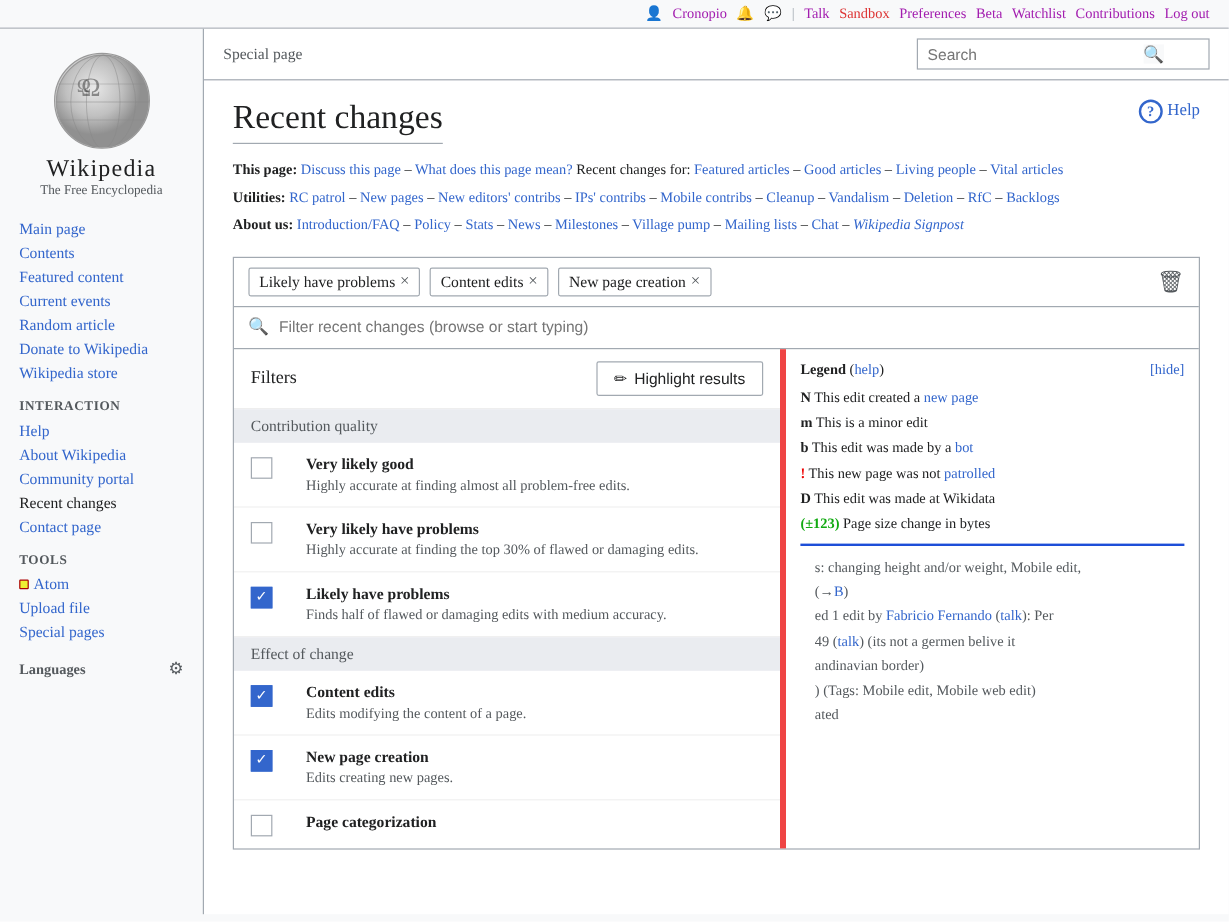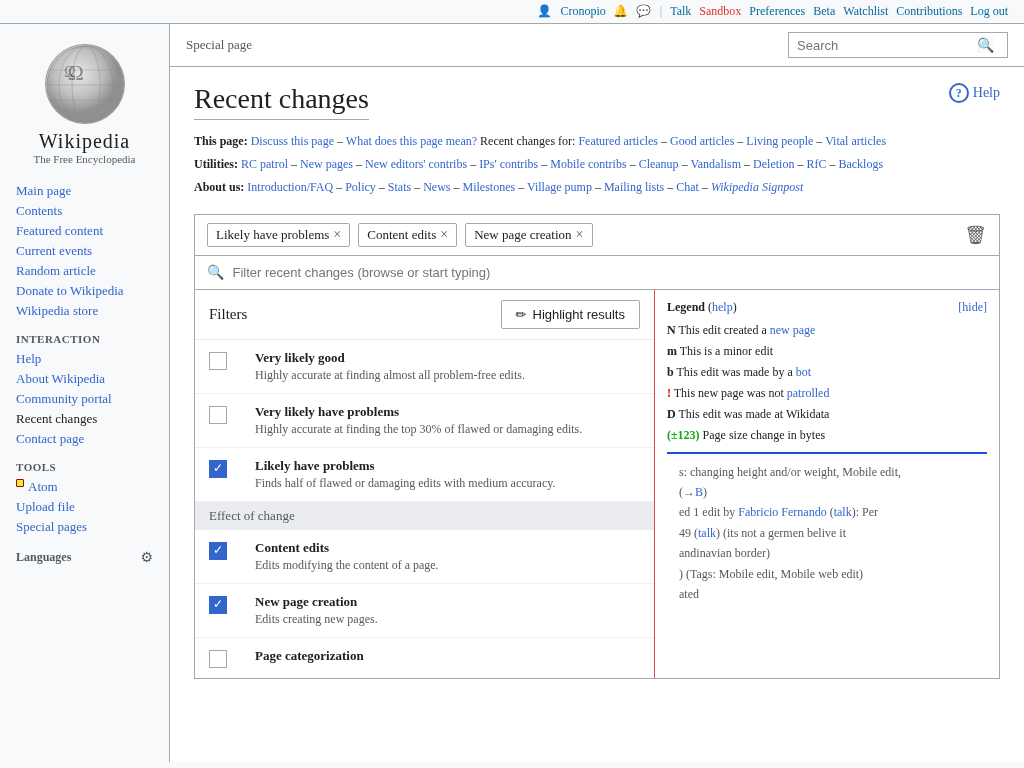--- a/index.html
+++ b/index.html
@@ -12,21 +12,21 @@
       border-bottom: 1px solid #a2a9b1;
       padding: 4px 16px;
       display: flex;
       justify-content: flex-end;
       align-items: center;
       gap: 10px;
       font-size: 12px;
       color: #54595d;
     }
     #topbar .user-links { display: flex; align-items: center; gap: 8px; }
-    #topbar .user-links a { color: #0369a1; }
+    #topbar .user-links a { color: #a21caf; }
     #topbar .user-links a.sandbox { color: #d33; }
     #topbar .separator { color: #a2a9b1; }
 
     
     #page-wrapper { display: flex; min-height: calc(100vh - 30px); }
 
     
     #sidebar {
       width: 170px;
       min-width: 170px;
@@ -52,31 +52,31 @@
       color: #333;
       opacity: 0.5;
     }
     .logo-title { font-family: 'Linux Libertine', Georgia, serif; font-size: 20px; font-weight: normal; letter-spacing: 1px; }
     .logo-subtitle { font-size: 11px; color: #54595d; }
     .sidebar-section { margin-bottom: 8px; }
     .sidebar-section-title { padding: 4px 16px; font-size: 11px; font-weight: bold; color: #54595d; text-transform: uppercase; letter-spacing: 0.5px; }
     .sidebar-item { padding: 2px 16px; }
     .sidebar-item a { font-size: 13px; color: #3366cc; }
     .sidebar-item a.current { color: #202122; }
-    .sidebar-item.has-icon { display: flex; gap: 4px; }
+    .sidebar-item.has-icon { display: flex; align-items: center; gap: 4px; }
     .atom-dot { width: 8px; height: 8px; background: #ee3; border: 1px solid #a00; border-radius: 1px; display: inline-block; }
     .lang-section { padding: 4px 16px; display: flex; justify-content: space-between; align-items: center; }
     .lang-label { font-size: 12px; font-weight: bold; color: #54595d; }
     .gear-icon { color: #54595d; cursor: pointer; font-size: 14px; }
 
     
     #main-content { flex: 1; background: #fff; padding: 0; }
     #content-header { border-bottom: 1px solid #a2a9b1; padding: 8px 16px; display: flex; justify-content: space-between; align-items: center; }
     .special-page-label { font-size: 13px; color: #54595d; }
-    .search-box { display: flex; align-items: center; border: 1px solid #a2a9b1; background: #fff; padding: 4px 8px; width: 220px; }
+    .search-box { display: flex; align-items: center; border: 1px solid #a2a9b1; background: #fff; padding: 4px 8px; width: 244px; }
     .search-box input { border: none; outline: none; width: 180px; font-size: 13px; background: transparent; color: #888; }
     .search-btn { background: #f8f9fa; border: none; cursor: pointer; color: #54595d; font-size: 14px; }
 
     #content-body { padding: 16px 24px; }
     .page-title { font-family: 'Linux Libertine', Georgia, serif; font-size: 28px; font-weight: normal; border-bottom: 1px solid #a2a9b1; padding-bottom: 4px; margin-bottom: 12px; }
     .page-title-row { display: flex; justify-content: space-between; align-items: flex-start; }
     .help-btn { display: flex; align-items: center; gap: 4px; color: #3366cc; font-size: 14px; }
     .help-circle { width: 20px; height: 20px; border: 2px solid #3366cc; border-radius: 50%; display: flex; align-items: center; justify-content: center; font-size: 12px; font-weight: bold; color: #3366cc; }
 
     .intro-text { font-size: 14px; margin-bottom: 10px; }
@@ -91,21 +91,21 @@
     .filter-tag .remove { cursor: pointer; color: #54595d; font-size: 14px; line-height: 1; }
     .trash-btn { margin-left: auto; background: none; border: none; cursor: pointer; color: #54595d; font-size: 18px; }
     .search-filter-row { padding: 8px 12px; display: flex; align-items: center; gap: 8px; border-bottom: 1px solid #a2a9b1; }
     .search-filter-row .magnifier { color: #54595d; font-size: 14px; }
     .search-filter-row input { border: none; outline: none; width: 100%; font-size: 13px; color: #888; }
 
     
     .main-panel { display: flex; }
 
     
-    .filters-panel { width: 460px; min-width: 460px; border-right: 1px solid #ef4444; }
+    .filters-panel { width: 460px; min-width: 460px; border-right: 5px solid #ef4444; }
     .filters-header { display: flex; justify-content: space-between; align-items: center; padding: 10px 14px; border-bottom: 1px solid #eee; }
     .filters-title { font-size: 15px; font-weight: normal; color: #202122; }
     .highlight-btn { display: flex; align-items: center; gap: 6px; background: #fff; border: 1px solid #a2a9b1; padding: 6px 14px; font-size: 13px; cursor: pointer; color: #202122; border-radius: 2px; }
     .highlight-btn .pencil { font-size: 13px; }
 
     .filter-section-header { background: #eaecf0; padding: 6px 14px; font-size: 13px; color: #54595d; font-weight: normal; }
 
     .filter-item { display: flex; align-items: flex-start; gap: 28px; padding: 10px 14px; border-bottom: 1px solid #f0f0f0; }
     .filter-item:last-child { border-bottom: none; }
     .checkbox-custom { width: 18px; height: 18px; border: 1px solid #a2a9b1; background: #fff; display: flex; align-items: center; justify-content: center; flex-shrink: 0; margin-top: 2px; cursor: pointer; }
@@ -289,20 +289,21 @@
 
           <div class="filters-panel">
             <div class="filters-header">
               <span class="filters-title">Filters</span>
               <button class="highlight-btn">
                 <span class="pencil">✏</span>
                 <span>Highlight results</span>
               </button>
             </div>
 
+            <div class="filter-section-header">Contribution quality</div>
 
             <div class="filter-item">
               <div class="checkbox-custom"></div>
               <div class="filter-text-block">
                 <div class="filter-name">Very likely good</div>
                 <div class="filter-desc">Highly accurate at finding almost all problem-free edits.</div>
               </div>
             </div>
 
             <div class="filter-item">

